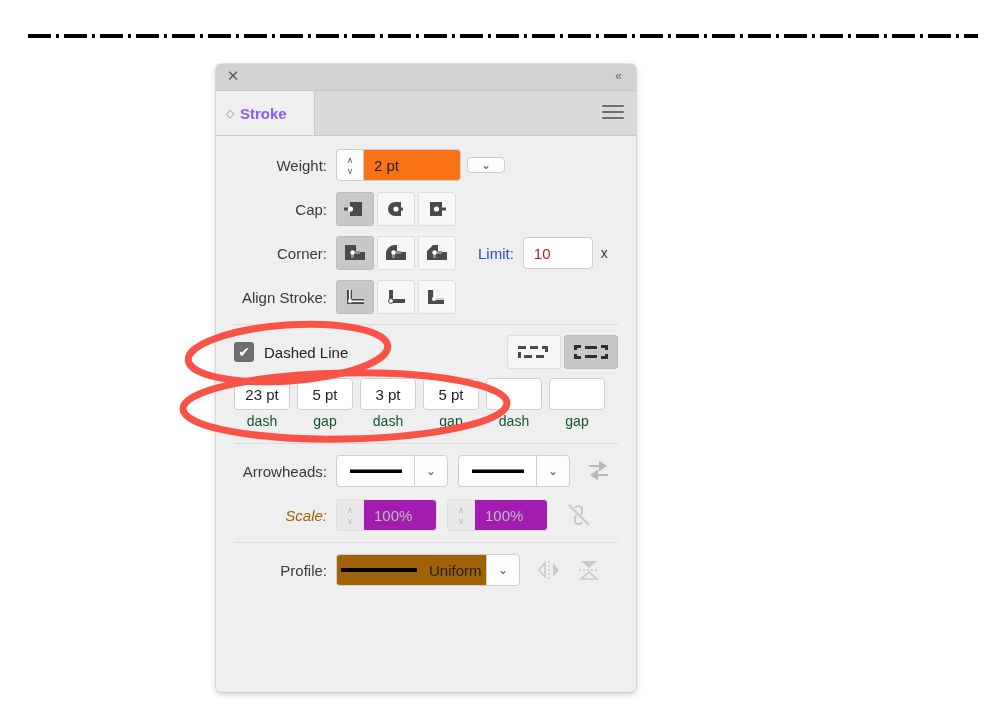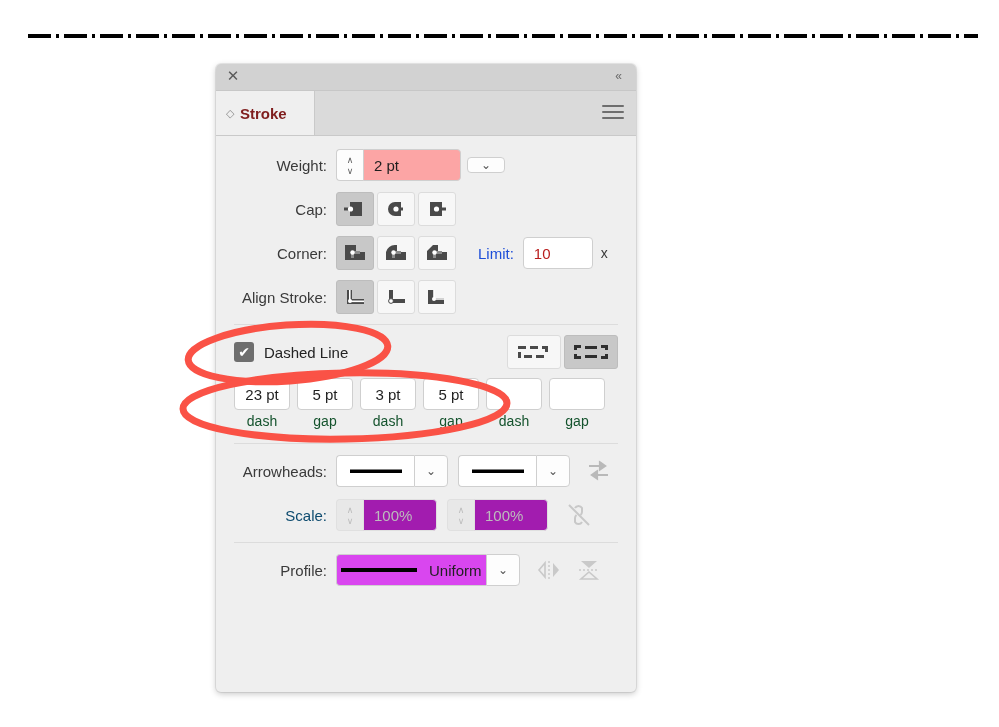--- a/index.html
+++ b/index.html
@@ -39,46 +39,46 @@
   }
   .tab{
     position:absolute;left:0;top:0;width:98px;height:44px;background:#efefef;
     border-right:1px solid #c9c9c9;
     display:flex;align-items:center;
   }
   .tab-grip{
     margin-left:10px;width:10px;height:12px;color:#8b8b8b;font-size:11px;line-height:12px;
   }
   .tab-label{
-    margin-left:4px;font-size:15px;font-weight:bold;color:#7f1d1d;
+    margin-left:4px;font-size:15px;font-weight:bold;color:#8b5cf6;
   }
   .tabmenu{
     position:absolute;right:12px;top:14px;width:22px;height:16px;
   }
   .tabmenu span{display:block;height:2px;background:#6e6e6e;margin-bottom:4px;border-radius:1px;}
 
   .body{padding:0;position:relative;}
 
   .row{display:flex;align-items:center;height:34px;margin-bottom:10px;}
   .lbl{
     font-size:15px;color:#3a3a3a;text-align:right;width:120px;
     padding-right:9px;box-sizing:border-box;flex:0 0 auto;
   }
-  .lbl.dim{color:#0c4a6e;}
+  .lbl.dim{color:#a16207;font-style:italic;}
 
   
   .stepfield{display:flex;height:32px;align-items:stretch;}
   .stepper{
     width:26px;background:#fdfdfd;border:1px solid #cfcfcf;border-right:none;
     border-radius:4px 0 0 4px;display:flex;flex-direction:column;
     align-items:center;justify-content:center;gap:3px;
   }
   .stepper .ar{font-size:9px;color:#5d5d5d;line-height:8px;}
   .txt{
-    background:#fca5a5;border:1px solid #cfcfcf;width:98px;
+    background:#f97316;border:1px solid #cfcfcf;width:98px;
     display:flex;align-items:center;padding-left:10px;
     font-size:15px;color:#1f1f1f;box-sizing:border-box;
   }
   .txt.right-cap{border-radius:0 4px 4px 0;}
   .dd{
     width:36px;background:#fdfdfd;border:1px solid #cfcfcf;border-radius:4px;
     margin-left:6px;display:flex;align-items:center;justify-content:center;
     color:#555;font-size:12px;
   }
 
@@ -122,21 +122,21 @@
     height:32px;background:#fff;border:1px solid #cfcfcf;border-radius:4px;
     display:flex;align-items:center;justify-content:center;
     font-size:15px;color:#1f1f1f;box-sizing:border-box;
   }
   .dcap{
     text-align:center;font-size:14px;color:#14532d;margin-top:3px;
   }
 
   .profile-row{display:flex;align-items:center;height:34px;}
   .profbox{
-    width:150px;height:32px;background:#d946ef;border:1px solid #cfcfcf;
+    width:150px;height:32px;background:#a16207;border:1px solid #cfcfcf;
     border-radius:4px 0 0 4px;border-right:none;
     display:flex;align-items:center;box-sizing:border-box;text-align:center;
   }
   .profname{font-size:15px;color:#1f1f1f;margin-left:8px;}
   .profdd{
     width:34px;height:32px;background:#fdfdfd;border:1px solid #cfcfcf;border-radius:0 4px 4px 0;
     display:flex;align-items:center;justify-content:center;color:#555;font-size:12px;box-sizing:border-box;
   }
 
   .arrowbox{

